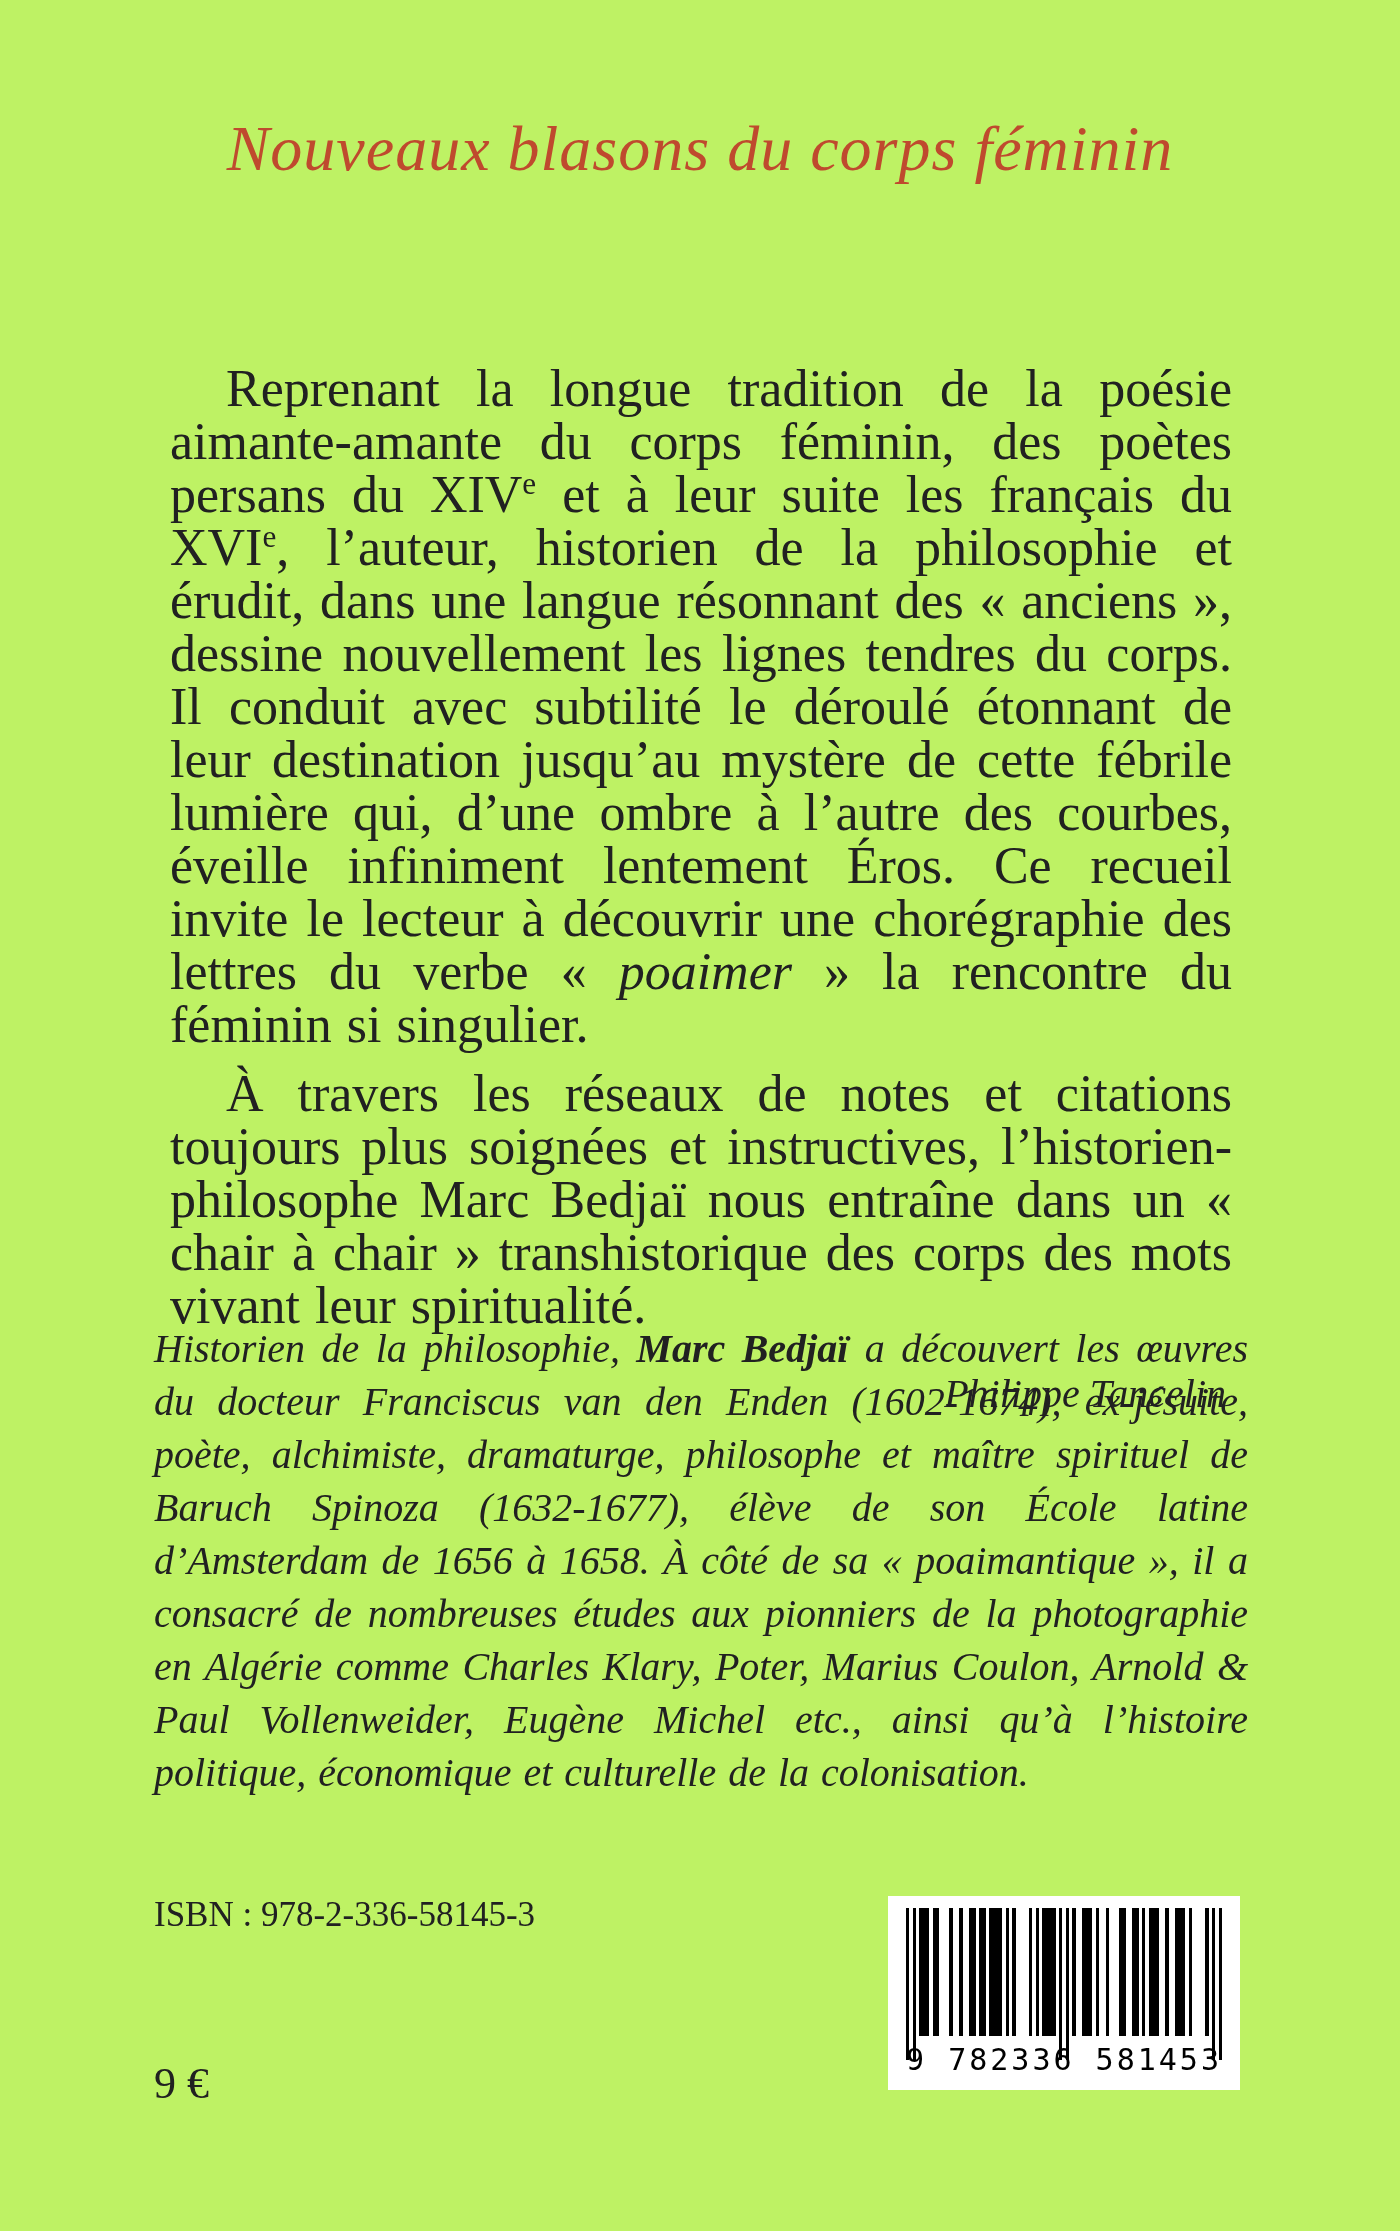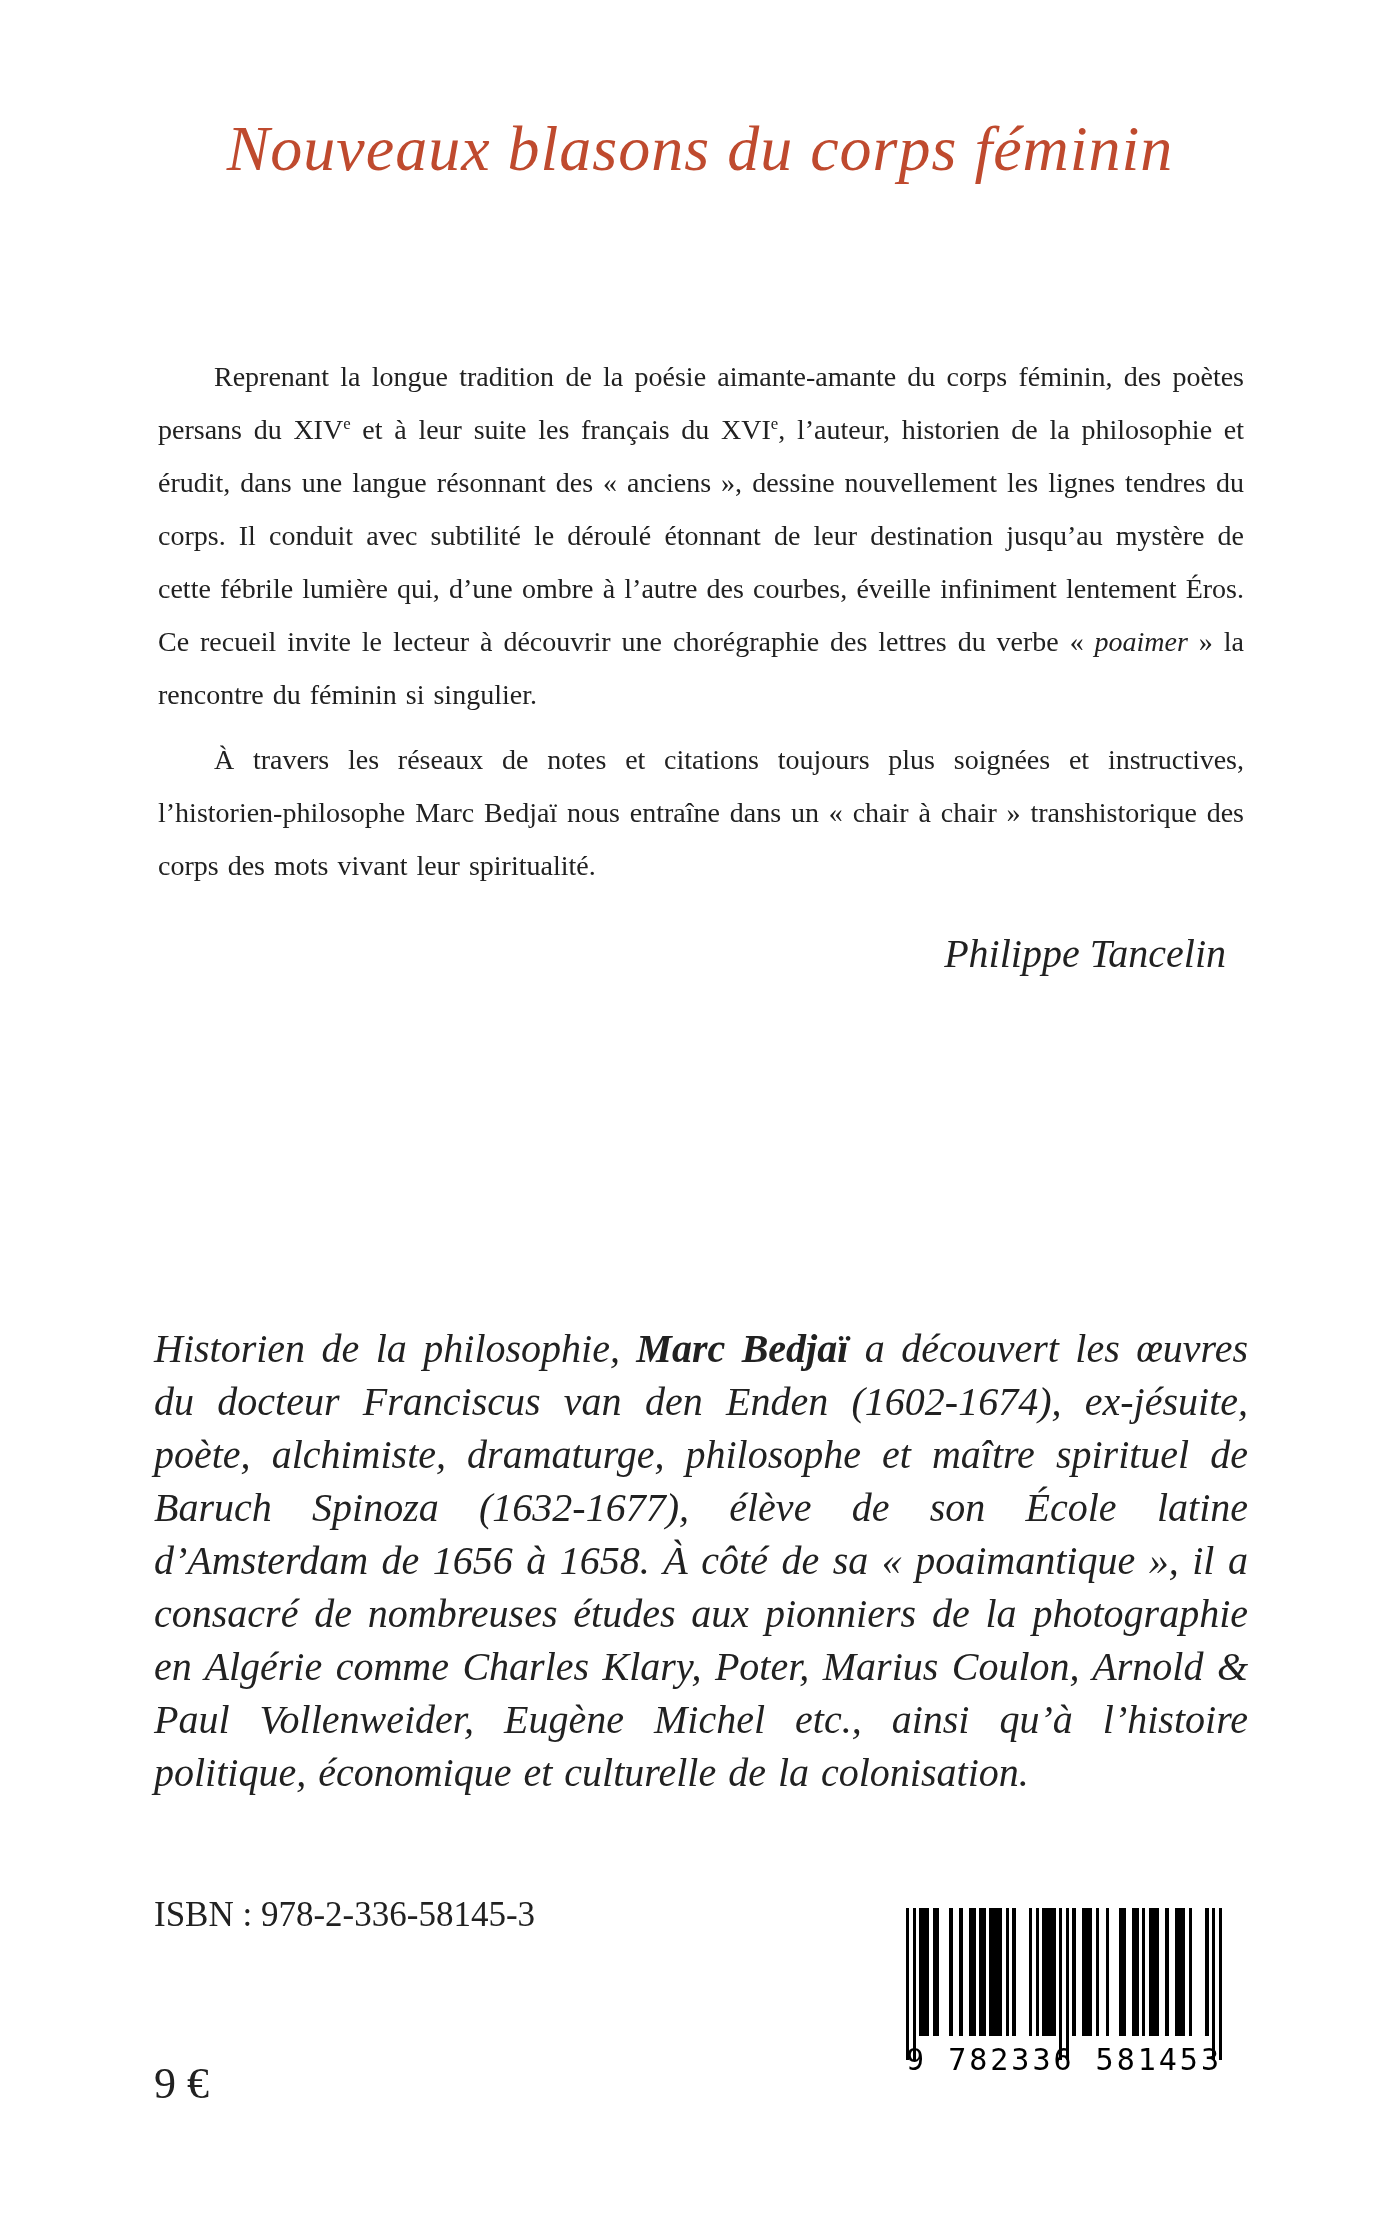--- a/index.html
+++ b/index.html
@@ -29,22 +29,22 @@
   }
 
   .main-text {
     position: absolute;
     top: 346px;
     left: 154px;
     right: 152px;
   }
 
   .para {
-    margin: 4px;
-    font-size: 28px;
+    margin: 16px;
+    font-size: 52px;
     line-height: 53px;
     text-align: justify;
     text-indent: 56px;
     word-spacing: 2px;
   }
   .para + .para { margin-top: 12px; }
 
   .signature {
     margin-top: 38px;
     padding-right: 22px;
@@ -110,21 +110,21 @@
     font-family: "DejaVu Sans Mono", monospace;
     font-size: 30px;
     letter-spacing: 3px;
     color: #000;
     white-space: nowrap;
   }
 </style>
 </head>
 <body>
 
-<div class="cover" style="background: #ffffff; color: rgb(33, 33, 33); text-decoration: underline;">
+<div class="cover" style="background: #bef264; color: rgb(33, 33, 33); text-decoration: underline;">
 
   <h1 class="title" style="color: rgb(191, 74, 46);">Nouveaux blasons du corps féminin</h1>
 
   <div class="main-text">
     <p class="para"><span>Reprenant la longue tradition de la poésie aimante-amante du corps féminin, des poètes persans du XIV</span><sup>e</sup><span> et à leur suite les français du XVI</span><sup>e</sup><span>, l’auteur, historien de la philosophie et érudit, dans une langue résonnant des « anciens », dessine nouvellement les lignes tendres du corps. Il conduit avec subtilité le déroulé étonnant de leur destination jusqu’au mystère de cette fébrile lumière qui, d’une ombre à l’autre des courbes, éveille infiniment lentement Éros. Ce recueil invite le lecteur à découvrir une chorégraphie des lettres du verbe « </span><span style="font-style: italic;">poaimer</span><span> » la rencontre du féminin si singulier.</span></p>
     <p class="para">À travers les réseaux de notes et citations toujours plus soignées et instructives, l’historien-philosophe Marc Bedjaï nous entraîne dans un « chair à chair » transhistorique des corps des mots vivant leur spiritualité.</p>
     <div class="signature">Philippe Tancelin</div>
   </div>
 
   <div class="bio"><span style="font-style: italic;">Historien de la philosophie, </span><span style="font-style: italic; font-weight: bold;">Marc Bedjaï</span><span style="font-style: italic;"> a découvert les œuvres du docteur Franciscus van den Enden (1602-1674), ex-jésuite, poète, alchimiste, dramaturge, philosophe et maître spirituel de Baruch Spinoza (1632-1677), élève de son École latine d’Amsterdam de 1656 à 1658. À côté de sa « poaimantique », il a consacré de nombreuses études aux pionniers de la photographie en Algérie comme Charles Klary, Poter, Marius Coulon, Arnold &amp; Paul Vollenweider, Eugène Michel etc., ainsi qu’à l’histoire politique, économique et culturelle de la colonisation.</span></div>

